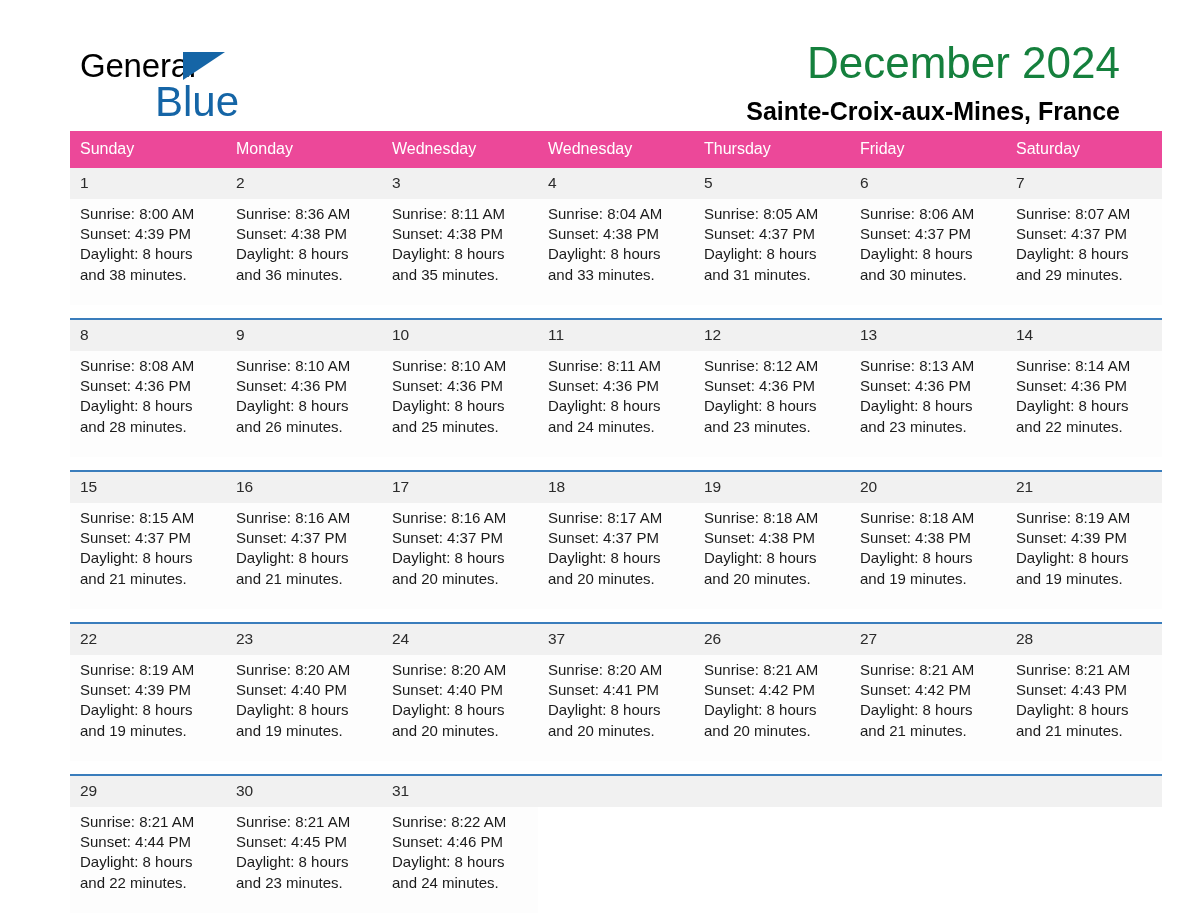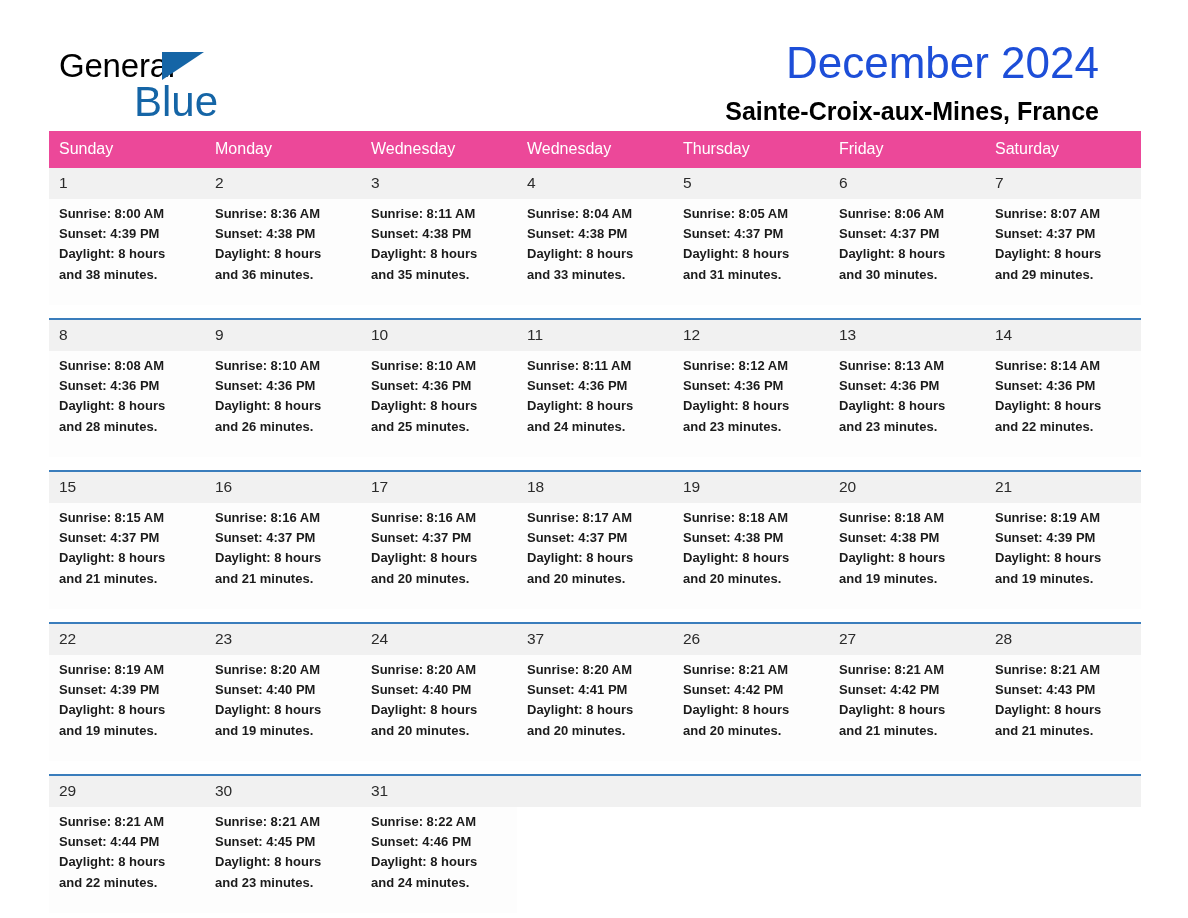--- a/index.html
+++ b/index.html
@@ -13,20 +13,21 @@
     font-family: "Liberation Sans", sans-serif;
     color: #000000;
     overflow: hidden;
   }
   .page {
     position: relative;
     width: 1148px;
     height: 918px;
     box-sizing: border-box;
     padding: 1px;
+    margin-left: 21px;
   }
 
   
   .header {
     position: relative;
     height: 118px;
     margin: 0 48px 0 48px;
   }
   .logo {
     position: absolute;
@@ -66,21 +67,21 @@
     position: absolute;
     right: 0;
     top: 36px;
     text-align: right;
     width: 700px;
   }
   .cal-title {
     font-size: 44px;
     line-height: 52px;
     font-weight: normal;
-    color: #1d4ed8;
+    color: #15803d;
     margin: 0;
   }
   .cal-subtitle {
     font-size: 25px;
     line-height: 32px;
     font-weight: bold;
     color: #000000;
     margin: 6px 0 0 0;
   }
 
@@ -116,27 +117,26 @@
     font-size: 15.5px;
     color: #2b2b2b;
     padding: 6px 0 7px 10px;
     vertical-align: top;
     height: 17px;
   }
   .daynum-row td.empty { background: #f1f1f1; }
 
   .info-row td {
     background: #fdfdfd;
-    font-size: 13px;
+    font-size: 15px;
     line-height: 20.2px;
     color: #1b1b1b;
     padding: 5px 6px 11px 10px;
     vertical-align: top;
     height: 90px;
-    font-weight: bold;
   }
   .info-row td.empty { background: #ffffff; }
   .info-line { display: block; white-space: nowrap; }
 </style>
 </head>
 <body>
 
 <div class="page">
 
   <div class="header">

